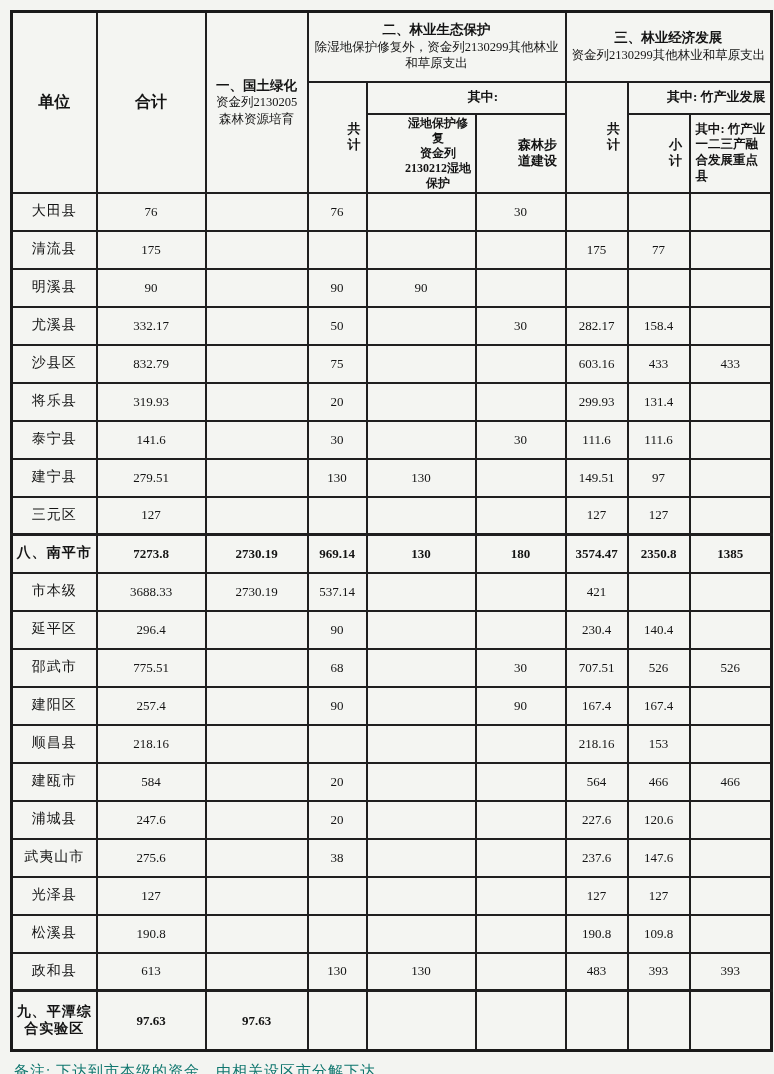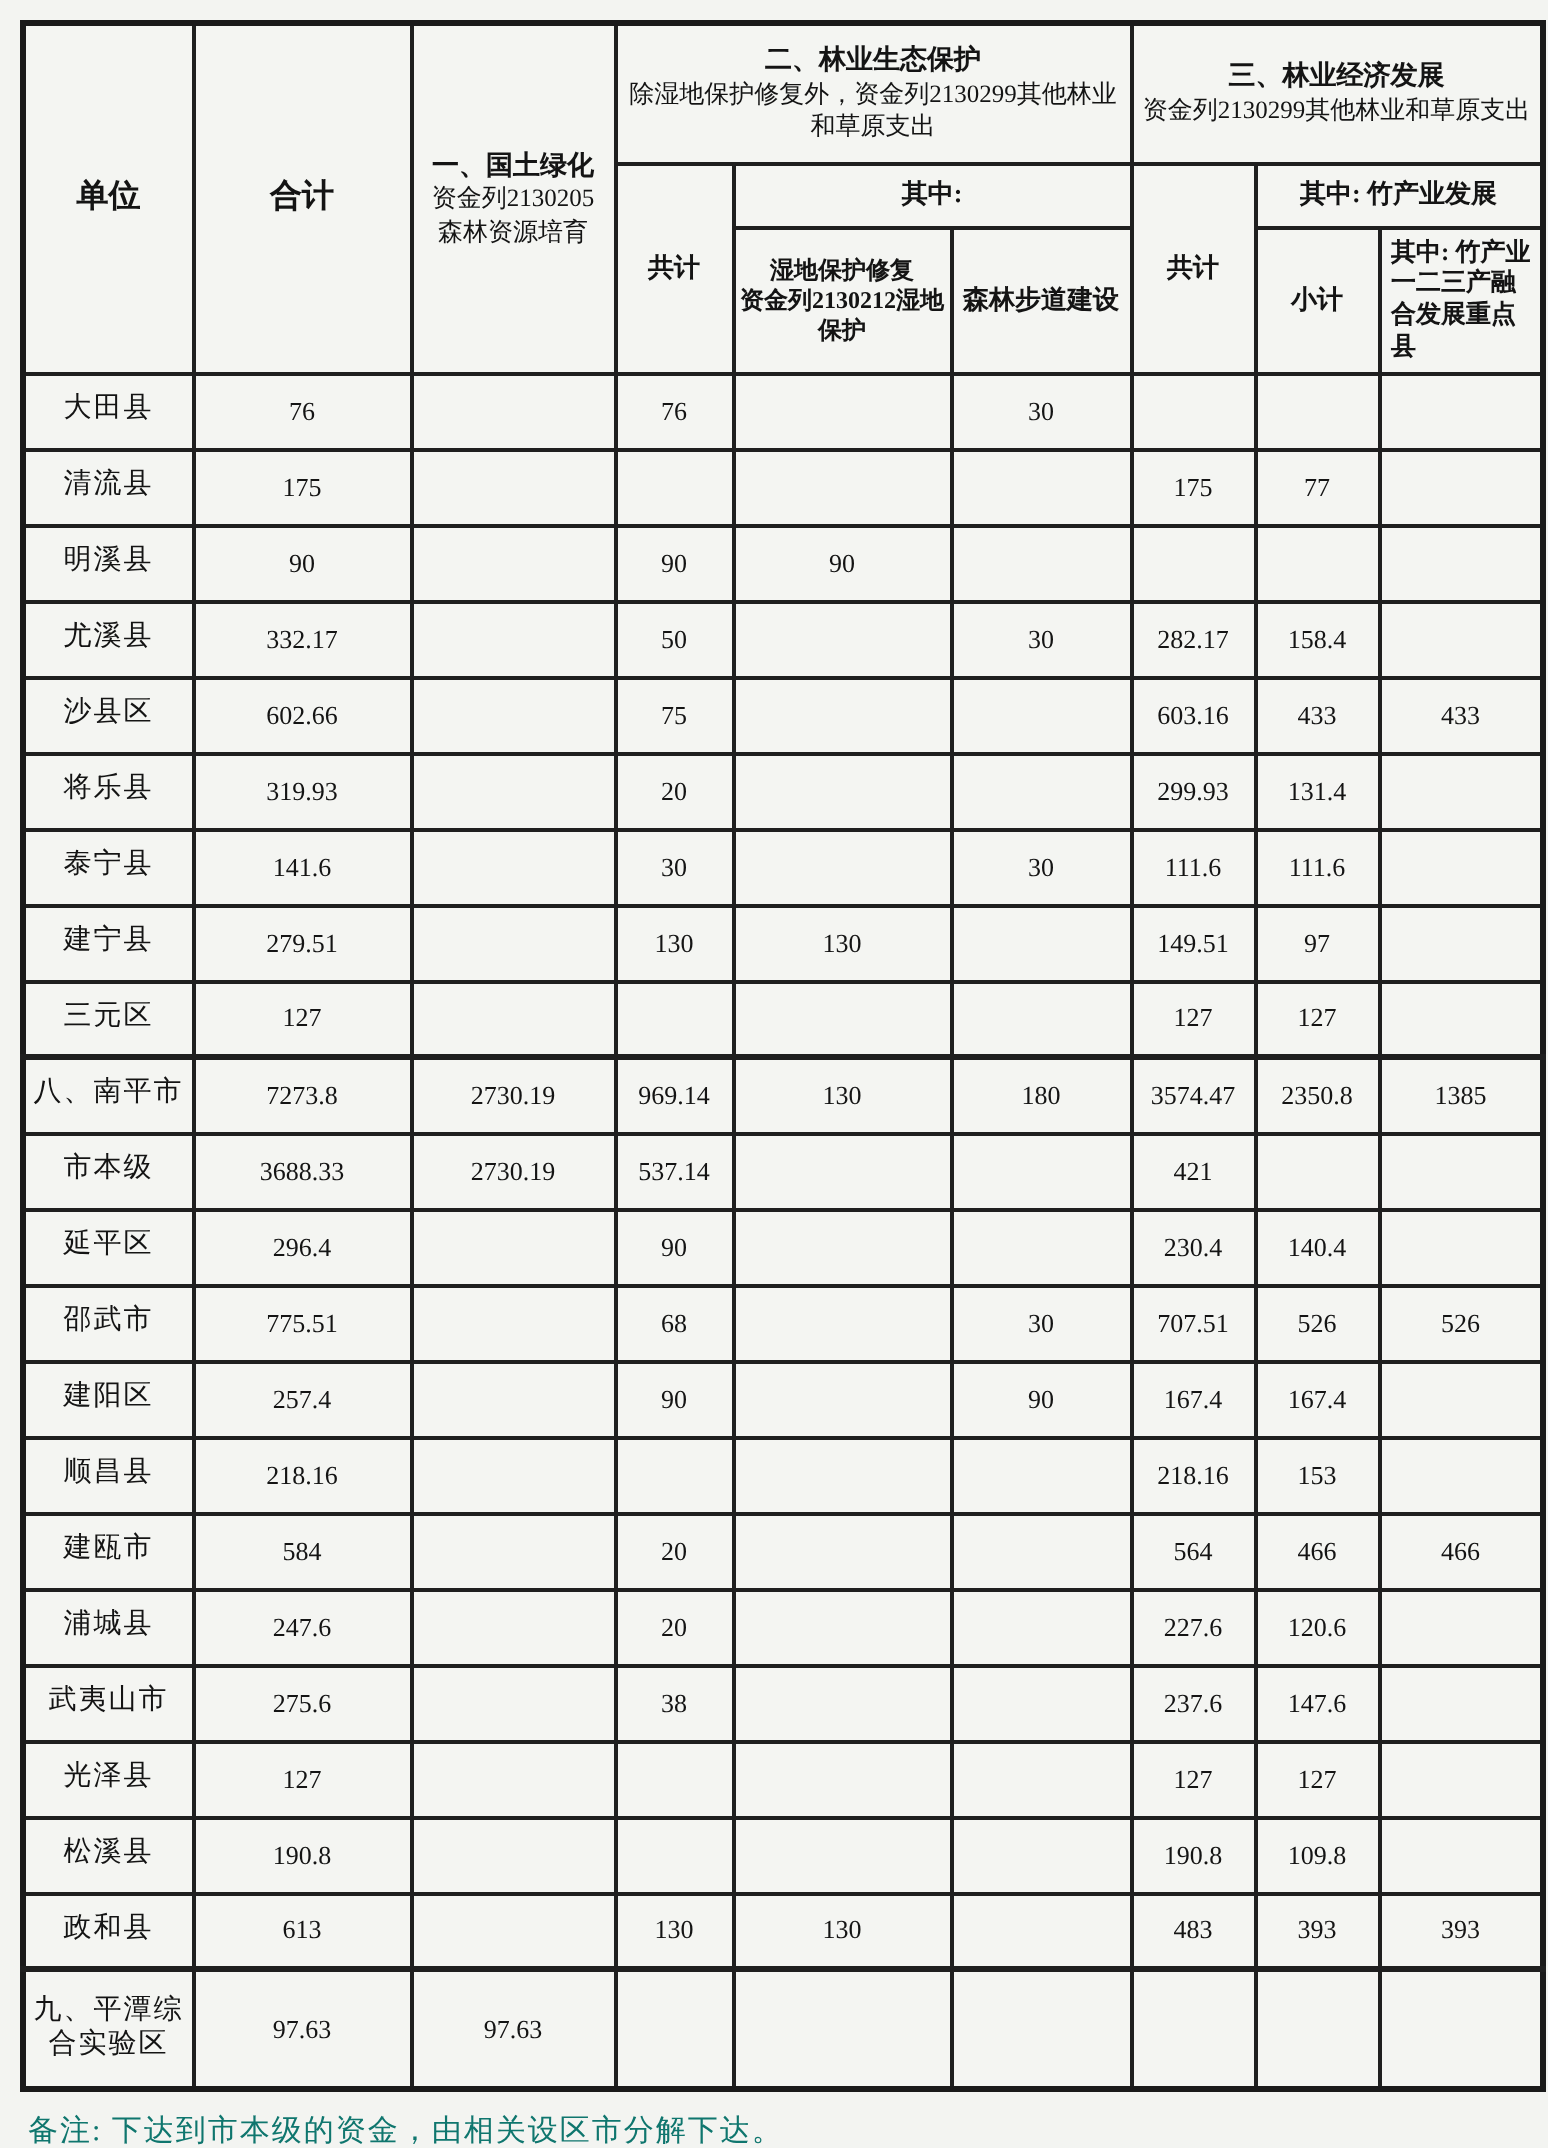--- a/index.html
+++ b/index.html
@@ -24,27 +24,27 @@
     vertical-align:middle;
     padding:1px 2px;
     overflow:hidden;
   }
   thead th{font-weight:bold;line-height:1.25;}
   tr.h1{height:70px;}
   tr.h2{height:32px;}
   tr.h3{height:73px;}
   .ttl{font-weight:bold;font-size:13.5px;}
   .sub{font-weight:normal;font-size:12.5px;line-height:1.3;}
-  .hsmall{font-size:13px;}
+  .hsmall{font-size:13px;padding-left:36px;}
   .preline{white-space:pre-line;}
   tbody tr{height:38px;}
   tbody tr.tall{height:60px;}
   tbody td{font-size:13px;}
   td.rowlabel{font-size:14px;letter-spacing:1px;line-height:1.2;}
-  tr.bold td{font-weight:normal;}
+  tr.bold td{font-weight:bold;}
   tr.section td{border-top-width:3px;}
   .note{
     margin:10px 0 0 4px;
     font-size:15px;
     letter-spacing:1px;
     color:#0f766e;
   }
 </style>
 </head>
 <body>
@@ -138,21 +138,21 @@
           <td></td>
           <td>50</td>
           <td></td>
           <td>30</td>
           <td>282.17</td>
           <td>158.4</td>
           <td></td>
         </tr>
         <tr>
           <td class="rowlabel">沙县区</td>
-          <td>602.66</td>
+          <td>832.79</td>
           <td></td>
           <td>75</td>
           <td></td>
           <td></td>
           <td>603.16</td>
           <td>433</td>
           <td>433</td>
         </tr>
         <tr>
           <td class="rowlabel">将乐县</td>

